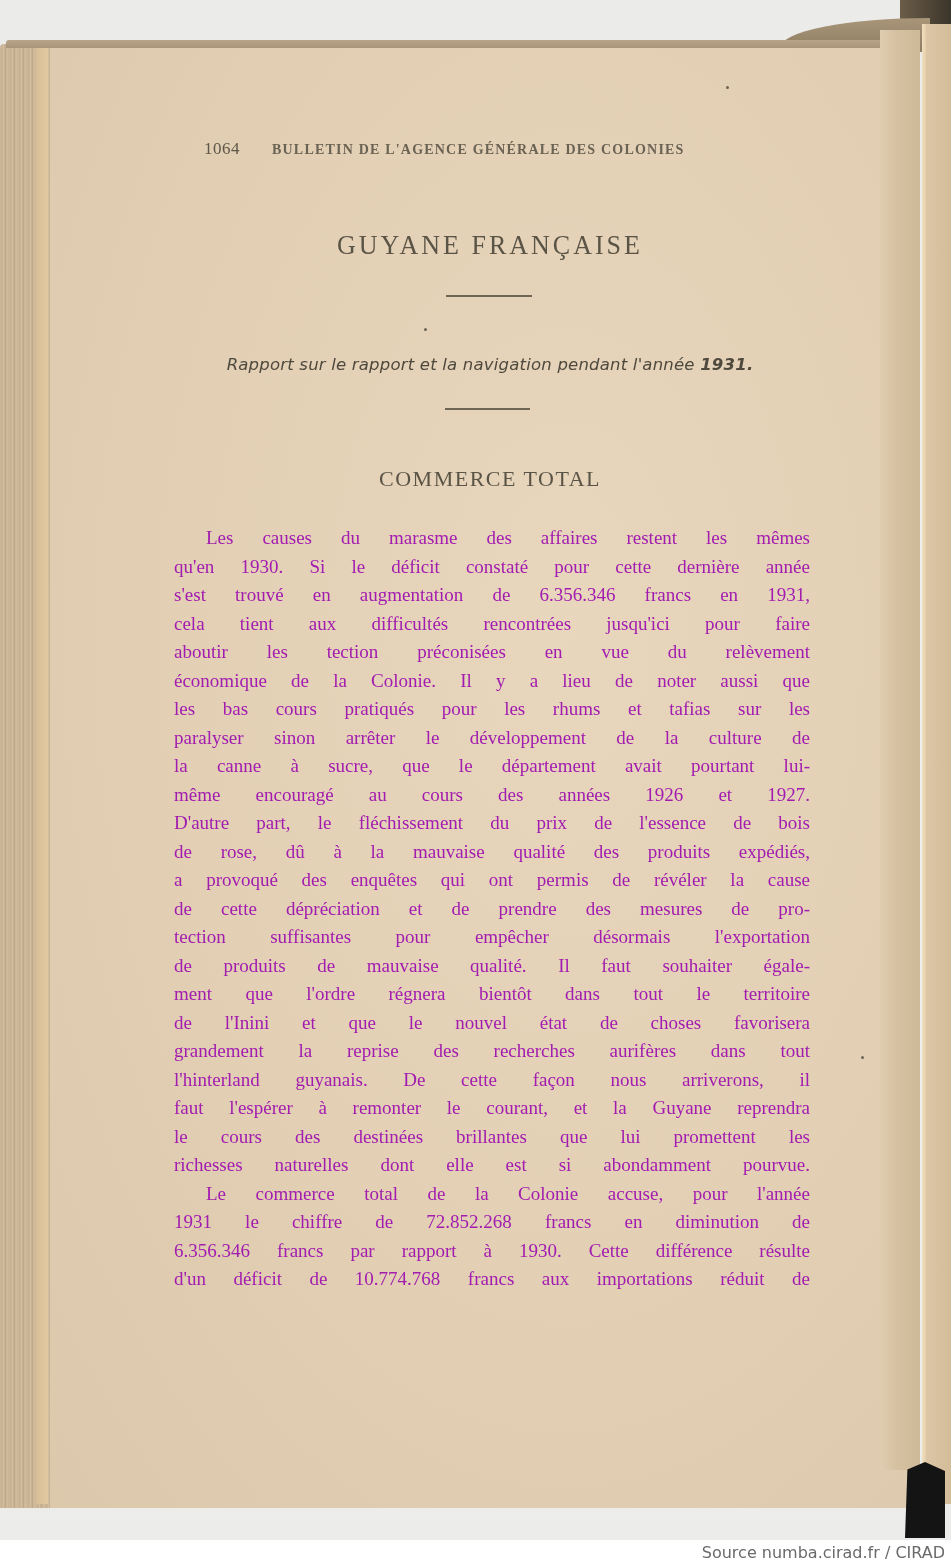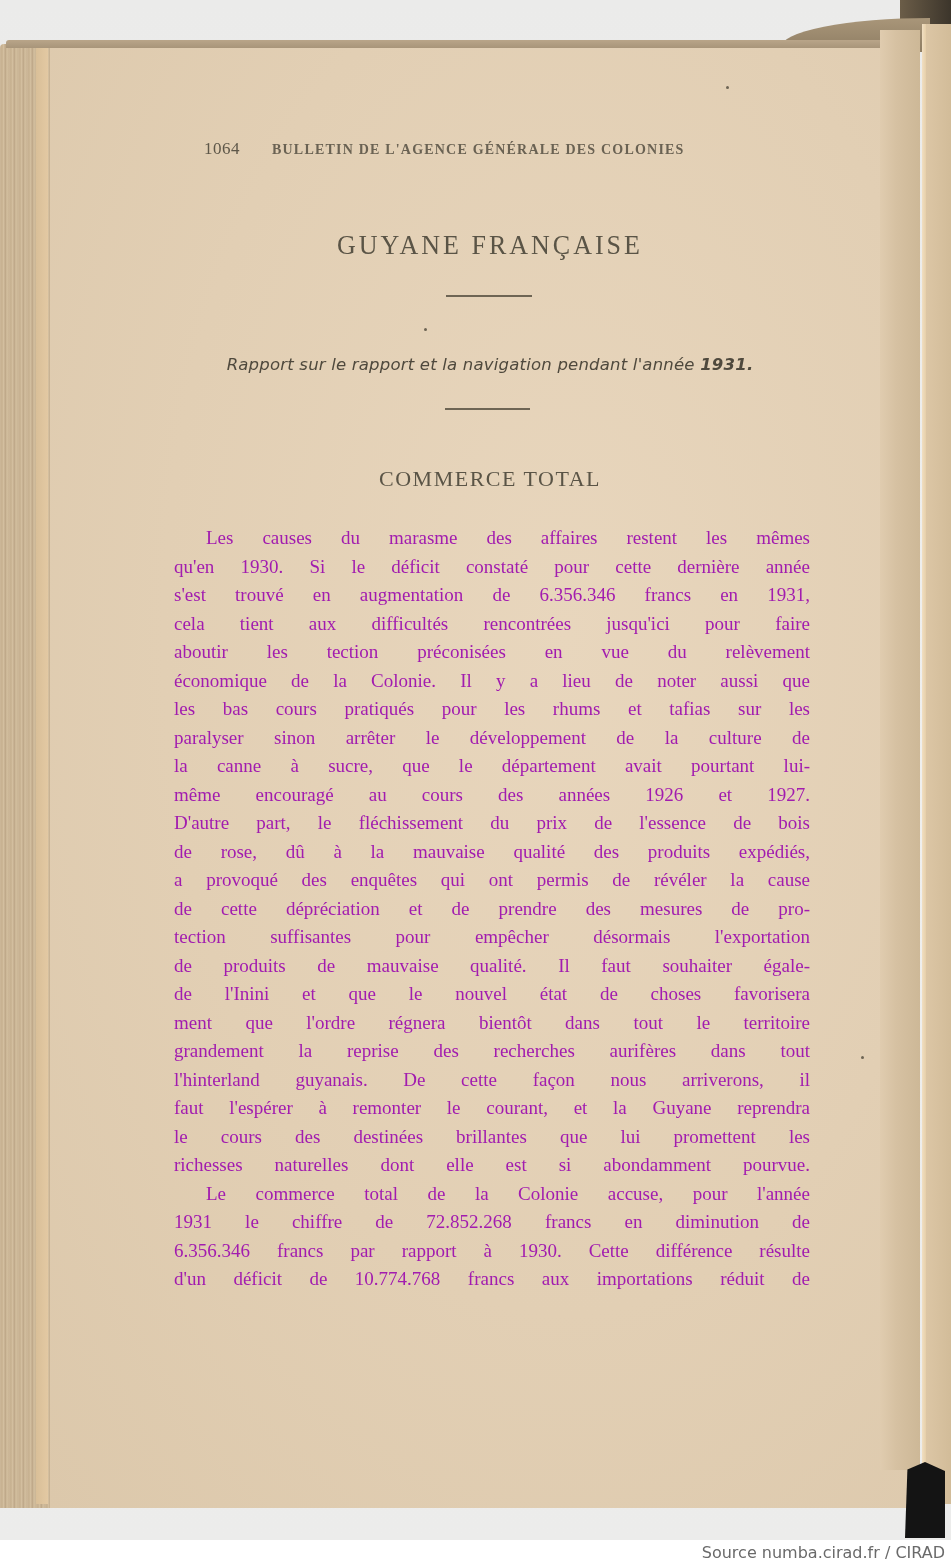--- a/index.html
+++ b/index.html
@@ -242,22 +242,22 @@
     <span class="line">les bas cours pratiqués pour les rhums et tafias sur les</span>
     <span class="line">paralyser sinon arrêter le développement de la culture de</span>
     <span class="line">la canne à sucre, que le département avait pourtant lui-</span>
     <span class="line">même encouragé au cours des années 1926 et 1927.</span>
     <span class="line">D'autre part, le fléchissement du prix de l'essence de bois</span>
     <span class="line">de rose, dû à la mauvaise qualité des produits expédiés,</span>
     <span class="line">a provoqué des enquêtes qui ont permis de révéler la cause</span>
     <span class="line">de cette dépréciation et de prendre des mesures de pro-</span>
     <span class="line">tection suffisantes pour empêcher désormais l'exportation</span>
     <span class="line">de produits de mauvaise qualité. Il faut souhaiter égale-</span>
+    <span class="line">ment que l'ordre régnera bientôt dans tout le territoire</span>
     <span class="line">de l'Inini et que le nouvel état de choses favorisera</span>
-    <span class="line">ment que l'ordre régnera bientôt dans tout le territoire</span>
     <span class="line">grandement la reprise des recherches aurifères dans tout</span>
     <span class="line">l'hinterland guyanais. De cette façon nous arriverons, il</span>
     <span class="line">faut l'espérer à remonter le courant, et la Guyane reprendra</span>
     <span class="line">le cours des destinées brillantes que lui promettent les</span>
     <span class="line">richesses naturelles dont elle est si abondamment pourvue.</span>
   </div>
   <div>
     <span class="line indent">Le commerce total de la Colonie accuse, pour l'année</span>
     <span class="line">1931 le chiffre de 72.852.268 francs en diminution de</span>
     <span class="line">6.356.346 francs par rapport à 1930. Cette différence résulte</span>

